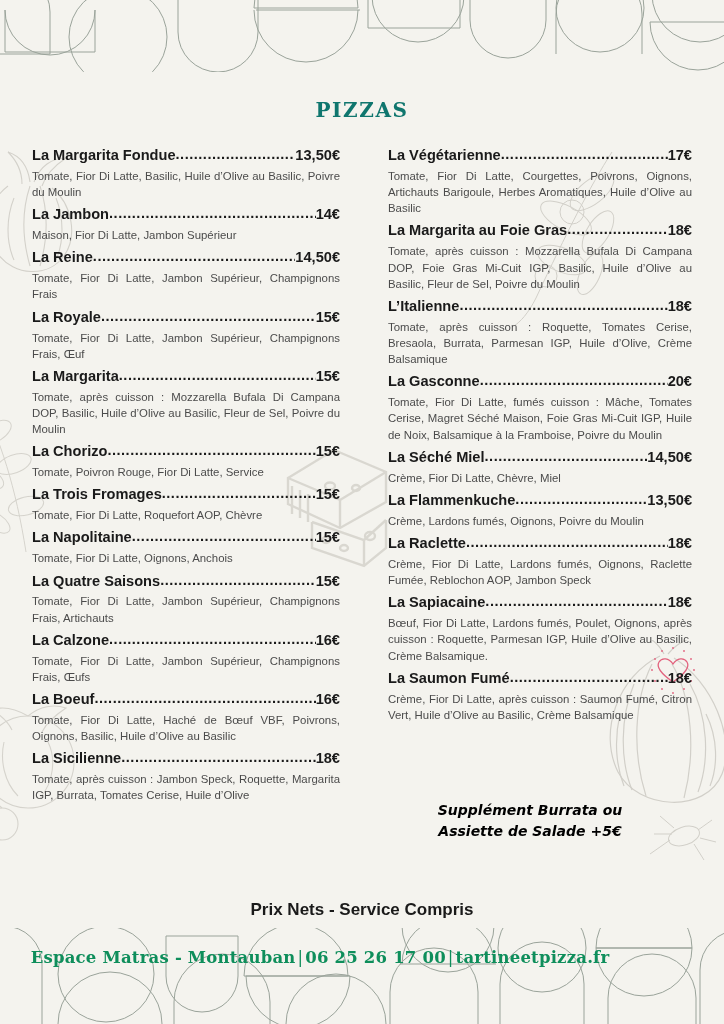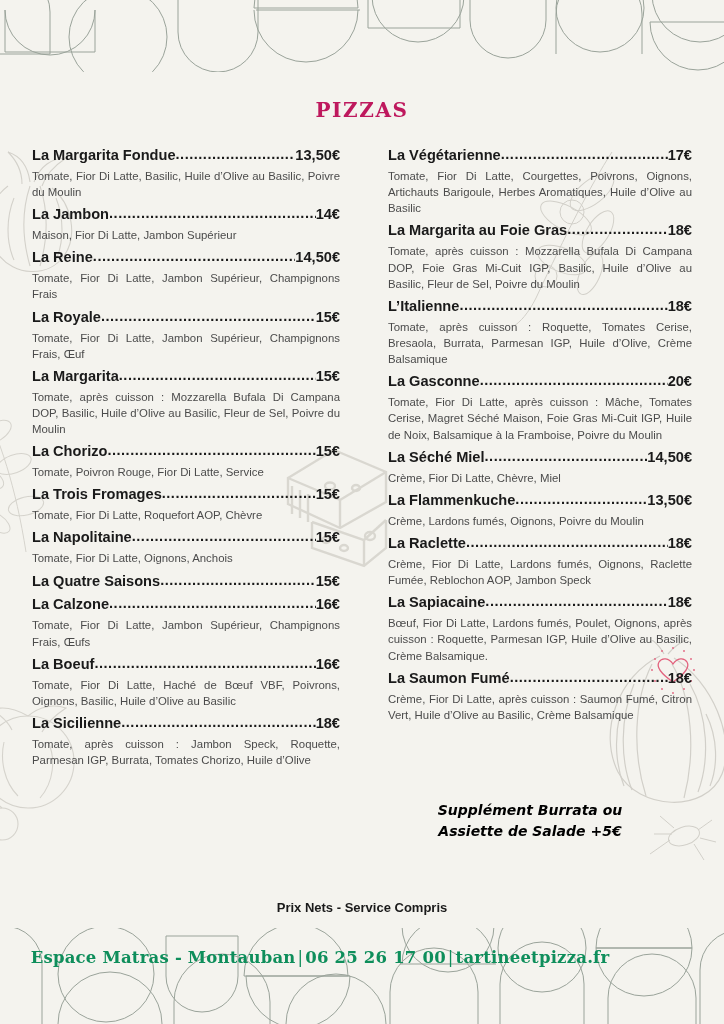--- a/index.html
+++ b/index.html
@@ -48,21 +48,21 @@
   .title {
     position: absolute;
     top: 98px;
     left: 0;
     width: 724px;
     text-align: center;
     font-family: "DejaVu Serif", serif;
     font-weight: 700;
     font-size: 20px;
     letter-spacing: 1.6px;
-    color: #be185d;
+    color: #0f766e;
     z-index: 3;
   }
 
   
   .columns {
     position: absolute;
     top: 145px;
     left: 0;
     width: 724px;
     display: flex;
@@ -125,21 +125,21 @@
     z-index: 3;
   }
 
   
   .prixnets {
     position: absolute;
     top: 900px;
     left: 0;
     width: 724px;
     text-align: center;
-    font-size: 13px;
+    font-size: 17px;
     font-weight: 700;
     color: #1a1a1a;
     z-index: 3;
   }
   .footer-bar {
     position: absolute;
     top: 948px;
     left: 0;
     width: 640px;
     text-align: center;
@@ -367,20 +367,21 @@
         </div>
         <div class="item-desc">Tomate, Fior Di Latte, Oignons, Anchois</div>
       </div>
 
       <div class="item">
         <div class="item-head">
           <span class="item-name">La Quatre Saisons</span>
           <span class="leader">................................................................................................</span>
           <span class="item-price">15€</span>
         </div>
+        <div class="item-desc">Tomate, Fior Di Latte, Jambon Supérieur, Champignons Frais, Artichauts</div>
       </div>
 
       <div class="item">
         <div class="item-head">
           <span class="item-name">La Calzone</span>
           <span class="leader">................................................................................................</span>
           <span class="item-price">16€</span>
         </div>
         <div class="item-desc">Tomate, Fior Di Latte, Jambon Supérieur, Champignons Frais, Œufs</div>
       </div>
@@ -393,21 +394,21 @@
         </div>
         <div class="item-desc">Tomate, Fior Di Latte, Haché de Bœuf VBF, Poivrons, Oignons, Basilic, Huile d’Olive au Basilic</div>
       </div>
 
       <div class="item">
         <div class="item-head">
           <span class="item-name">La Sicilienne</span>
           <span class="leader">................................................................................................</span>
           <span class="item-price">18€</span>
         </div>
-        <div class="item-desc">Tomate, après cuisson : Jambon Speck, Roquette, Parmesan IGP, Burrata, Tomates Chorizo, Huile d’Olive</div>
+        <div class="item-desc">Tomate, après cuisson : Jambon Speck, Roquette, Margarita IGP, Burrata, Tomates Cerise, Huile d’Olive</div>
       </div>
     </div>
 
     <div class="col col-right">
 
       <div class="item">
         <div class="item-head">
           <span class="item-name">La Végétarienne</span>
           <span class="leader">................................................................................................</span>
           <span class="item-price">17€</span>
@@ -432,21 +433,21 @@
         </div>
         <div class="item-desc">Tomate, après cuisson : Roquette, Tomates Cerise, Bresaola, Burrata, Parmesan IGP, Huile d’Olive, Crème Balsamique</div>
       </div>
 
       <div class="item">
         <div class="item-head">
           <span class="item-name">La Gasconne</span>
           <span class="leader">................................................................................................</span>
           <span class="item-price">20€</span>
         </div>
-        <div class="item-desc">Tomate, Fior Di Latte, après cuisson : Mâche, Tomates Cerise, Magret Séché Maison, Foie Gras Mi-Cuit IGP, Huile de Noix, Balsamique à la Framboise, Poivre du Moulin</div>
+        <div class="item-desc">Tomate, Fior Di Latte, fumés cuisson : Mâche, Tomates Cerise, Magret Séché Maison, Foie Gras Mi-Cuit IGP, Huile de Noix, Balsamique à la Framboise, Poivre du Moulin</div>
       </div>
 
       <div class="item">
         <div class="item-head">
           <span class="item-name">La Séché Miel</span>
           <span class="leader">................................................................................................</span>
           <span class="item-price">14,50€</span>
         </div>
         <div class="item-desc">Crème, Fior Di Latte, Chèvre, Miel</div>
       </div>

